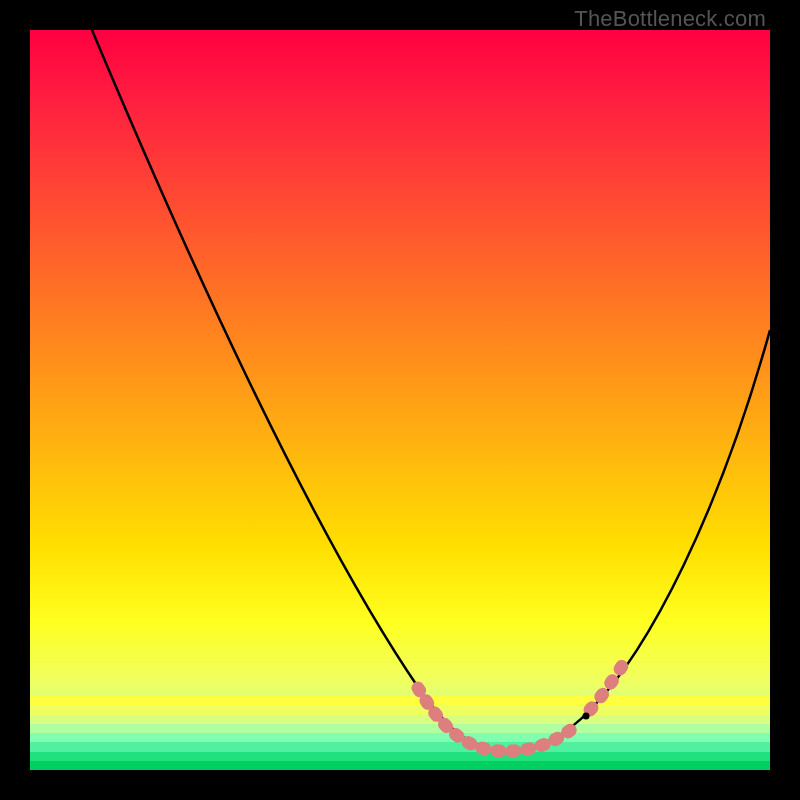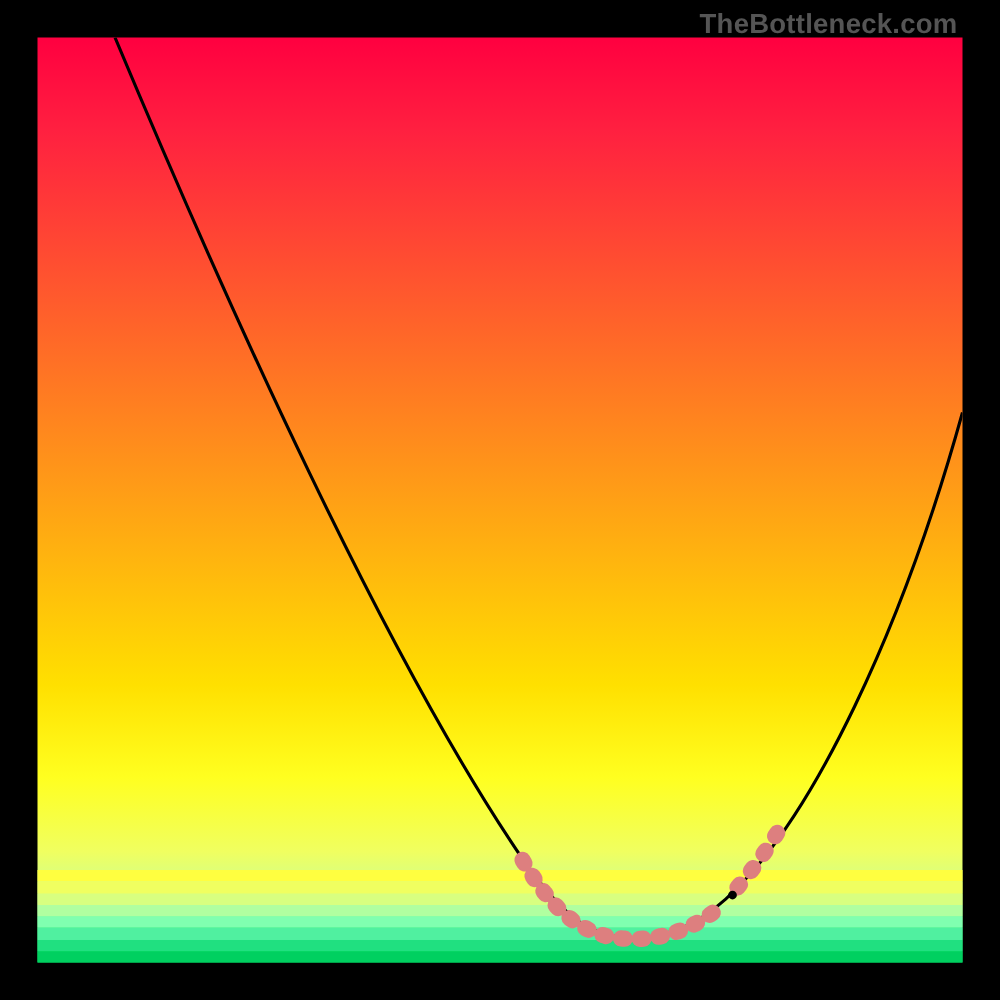--- a/index.html
+++ b/index.html
@@ -39,21 +39,21 @@
     display: flex;
     flex-direction: column;
   }
   .bottom-stripes div { flex: 1; }
   .watermark {
     position: absolute;
     top: 6px;
     right: 34px;
     font-family: Arial, Helvetica, sans-serif;
     font-size: 22px;
-    font-weight: bold;
+    font-weight: normal;
     color: #555555;
     letter-spacing: 0.2px;
   }
   svg.curve {
     position: absolute;
     left: 0;
     top: 0;
     width: 740px;
     height: 740px;
   }

